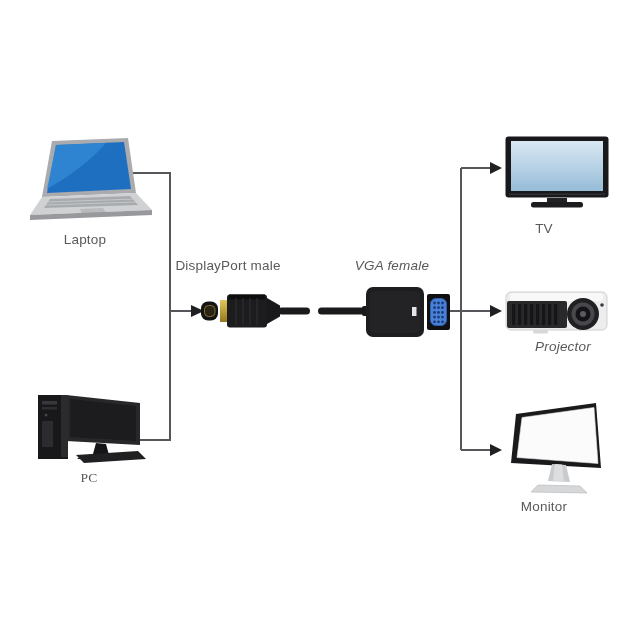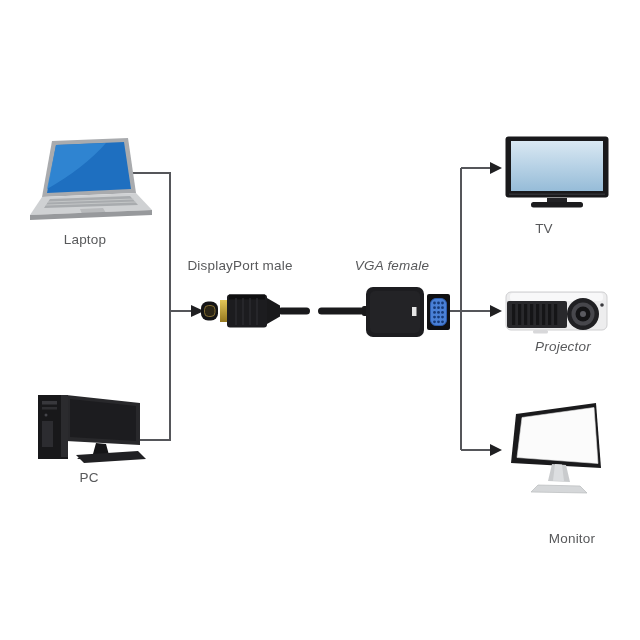--- a/index.html
+++ b/index.html
@@ -65,21 +65,21 @@
       <polygon points="52,64 92,65 97,69 47,68" fill="#242427"></polygon>
       <rect x="8" y="4" width="30" height="64" fill="#18181a"></rect>
       <rect x="31" y="4" width="7" height="62" fill="#2b2b2e"></rect>
       <rect x="12" y="10" width="15" height="3.5" fill="#38383c"></rect>
       <rect x="12" y="16" width="15" height="2.5" fill="#2e2e31"></rect>
       <rect x="12" y="30" width="11" height="26" fill="#2c2c30"></rect>
       <circle cx="16" cy="24" r="1.5" fill="#45454a"></circle>
       <polygon points="46,64 108,60 116,68 54,72" fill="#202023"></polygon>
     </svg>
   </div>
-  <div class="label" style="left:89px; top:471px;">PC</div>
+  <div class="label" style="left:89px; top:471px;font-family:Liberation Serif, serif;">PC</div>
 
   <div class="dev" style="left:196px; top:284px;">
     <svg width="270" height="58" viewBox="0 0 270 58">
       <defs>
         <linearGradient id="goldg" x1="0" y1="0" x2="0" y2="1">
           <stop offset="0" stop-color="#e2c558"></stop>
           <stop offset="1" stop-color="#96781f"></stop>
         </linearGradient>
       </defs>
       <rect x="5" y="17.5" width="17" height="19" rx="7" fill="#141416"></rect>
@@ -109,21 +109,21 @@
           <circle cx="246.5" cy="28.4" r="1.4"></circle>
         <circle cx="238.5" cy="33.1" r="1.4"></circle>
           <circle cx="242.5" cy="33.1" r="1.4"></circle>
           <circle cx="246.5" cy="33.1" r="1.4"></circle>
         <circle cx="238.5" cy="37.8" r="1.4"></circle>
           <circle cx="242.5" cy="37.8" r="1.4"></circle>
           <circle cx="246.5" cy="37.8" r="1.4"></circle>
       </g>
     </svg>
   </div>
-  <div class="label" style="left:240px; top:259px;">DisplayPort male</div>
+  <div class="label" style="left:228px; top:259px;">DisplayPort male</div>
   <div class="label" style="left:392px; top:259px;font-style:italic;">VGA female</div>
 
   <div class="dev" style="left:505px; top:136px;">
     <svg width="104" height="74" viewBox="0 0 104 74">
       <defs>
         <linearGradient id="tvg" x1="0" y1="0" x2="0" y2="1">
           <stop offset="0" stop-color="#d9e8f3"></stop>
           <stop offset="1" stop-color="#96bcd8"></stop>
         </linearGradient>
       </defs>
@@ -163,15 +163,15 @@
 
   <div class="dev" style="left:508px; top:402px;">
     <svg width="96" height="96" viewBox="0 0 96 96">
       <polygon points="8,12 88,1 93,66 3,61" fill="#1a1a1c"></polygon>
       <polygon points="14,15.5 86,5.5 90,61.5 9,55.5" fill="#fbfbfb" stroke="#e3e3e3" stroke-width="0.6"></polygon>
       <polygon points="44,62 58,63 62,80 40,79" fill="#c9cbcd"></polygon>
       <polygon points="47,62 54,62.5 56,79 45,78.7" fill="#dcdee0"></polygon>
       <polygon points="30,83 72,84 79,91 23,90" fill="#d5d7d9" stroke="#b9bbbd" stroke-width="0.7"></polygon>
     </svg>
   </div>
-  <div class="label" style="left:572px; top:500px;margin-top:32px;">Monitor</div>
+  <div class="label" style="left:544px; top:500px;">Monitor</div>
 
 </div>
 
 </body></html>

